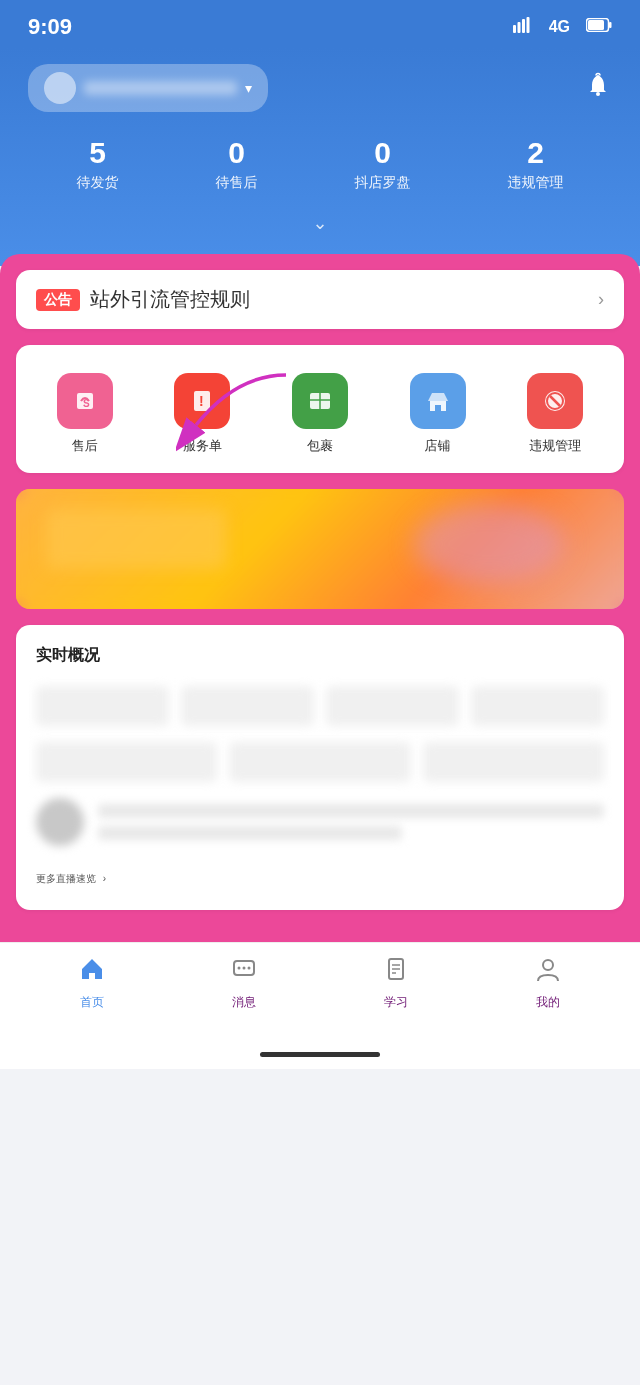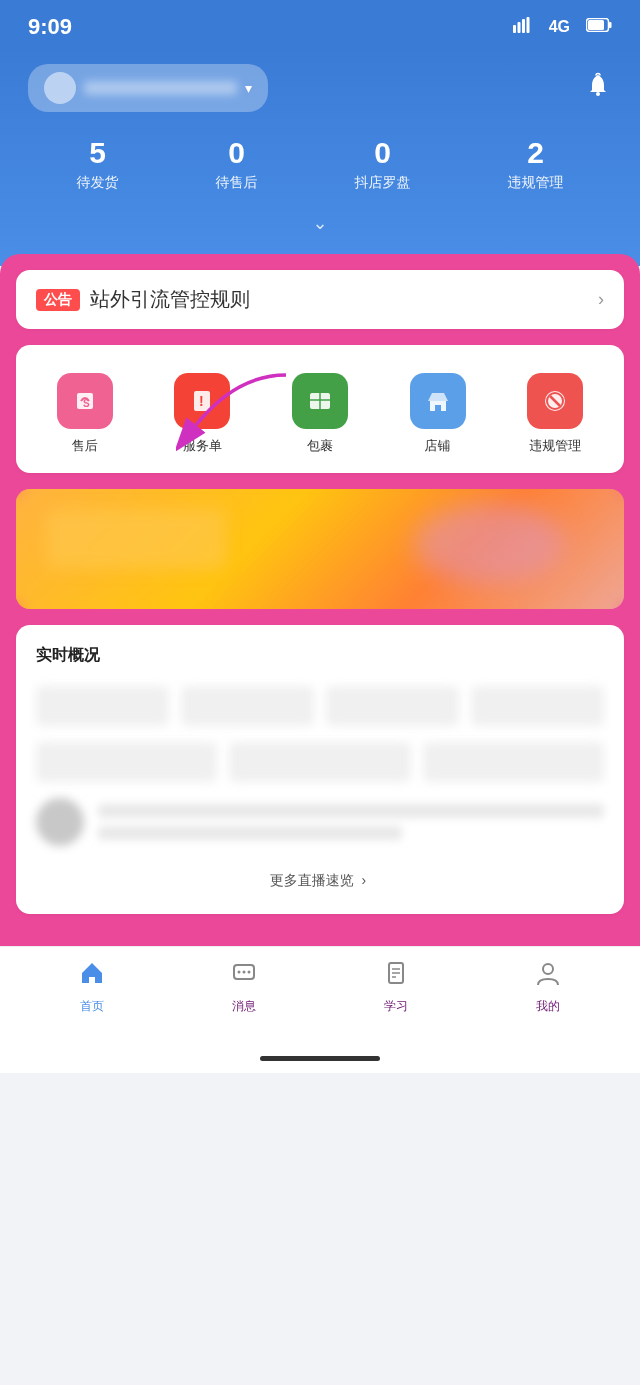--- a/index.html
+++ b/index.html
@@ -209,23 +209,23 @@
     }
     .blur-lines { flex: 1; display: flex; flex-direction: column; gap: 8px; }
     .blur-line {
       height: 14px;
       background: #e8e8e8;
       border-radius: 4px;
       filter: blur(4px);
     }
     .blur-line.short { width: 60%; }
     .more-live {
-      text-align: center;
+      text-align: left;
       color: #555;
-      font-size: 14px;
+      font-size: 10px;
       padding: 10px 0 4px;
     }
     .more-live span { margin-right: 4px; }
 
     
     .bottom-nav {
       background: white;
       border-top: 1px solid #eee;
       display: flex;
       justify-content: space-around;

